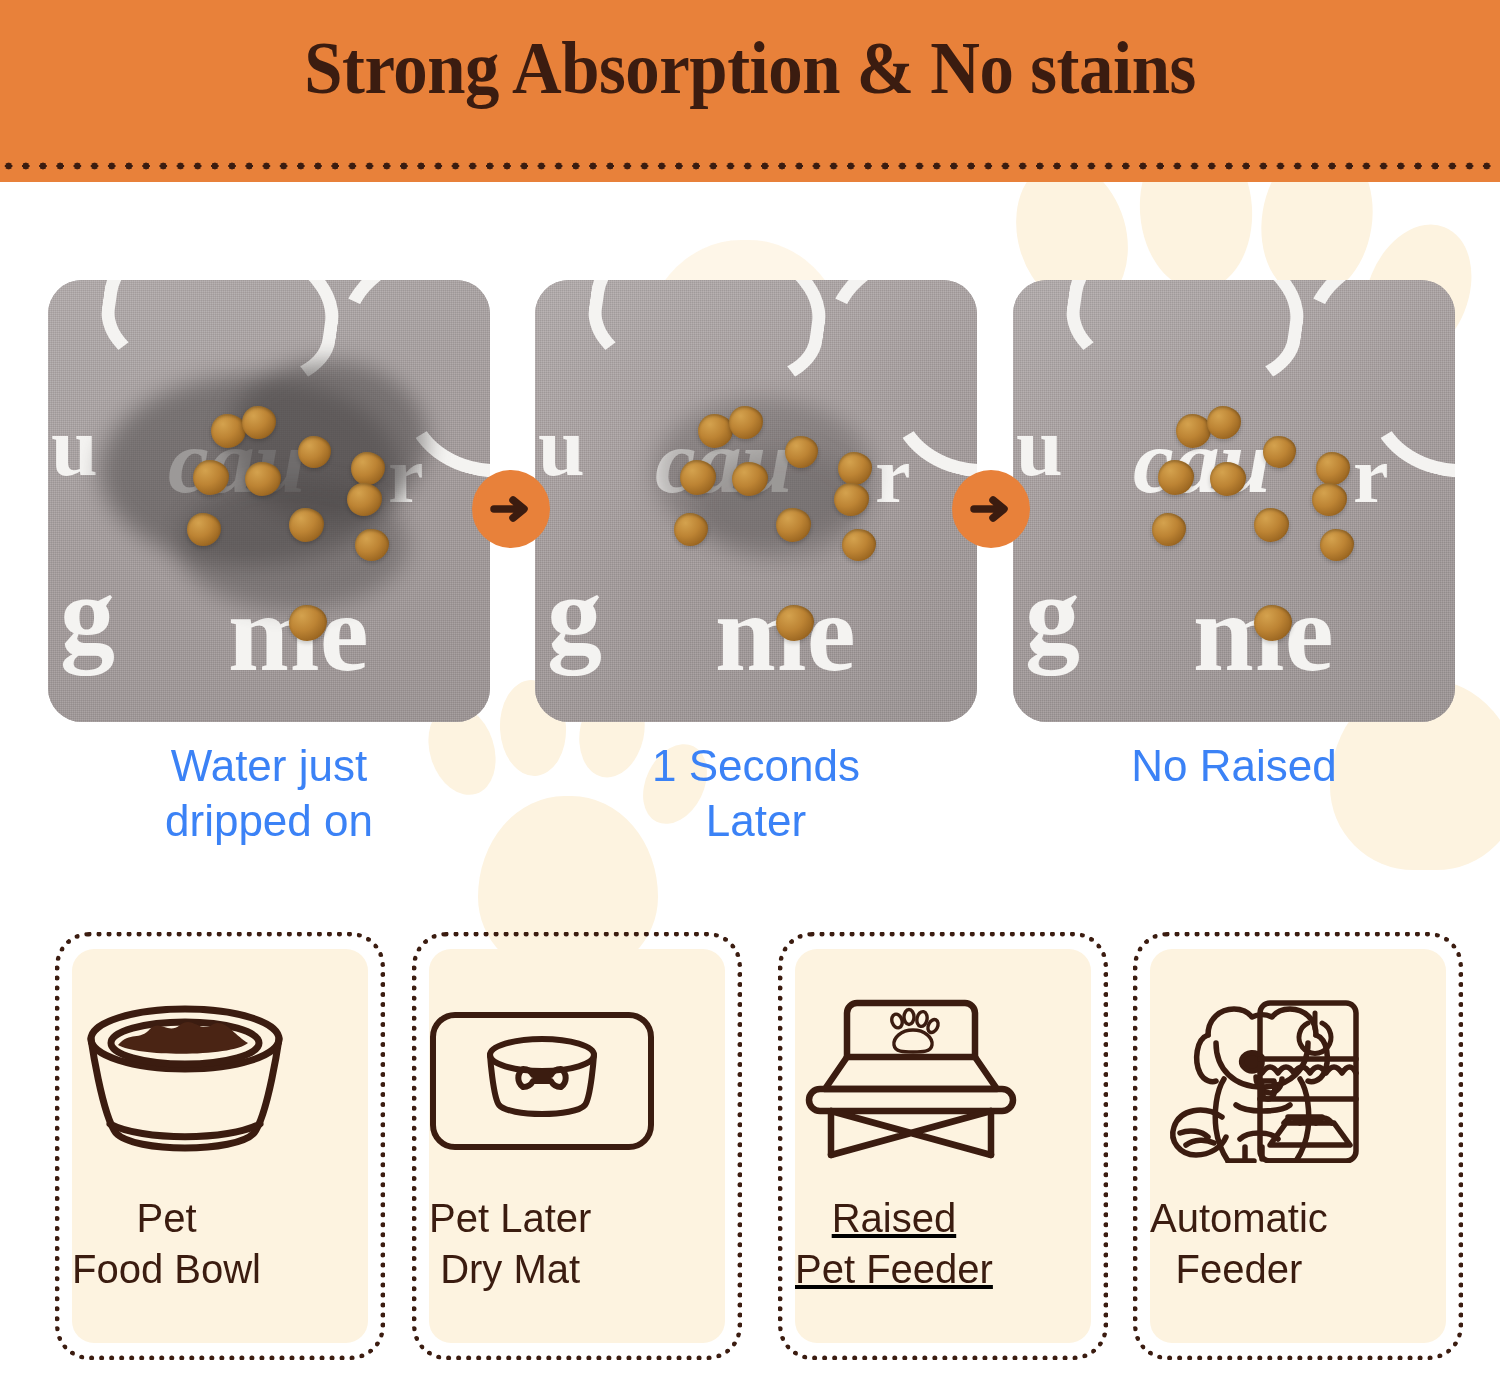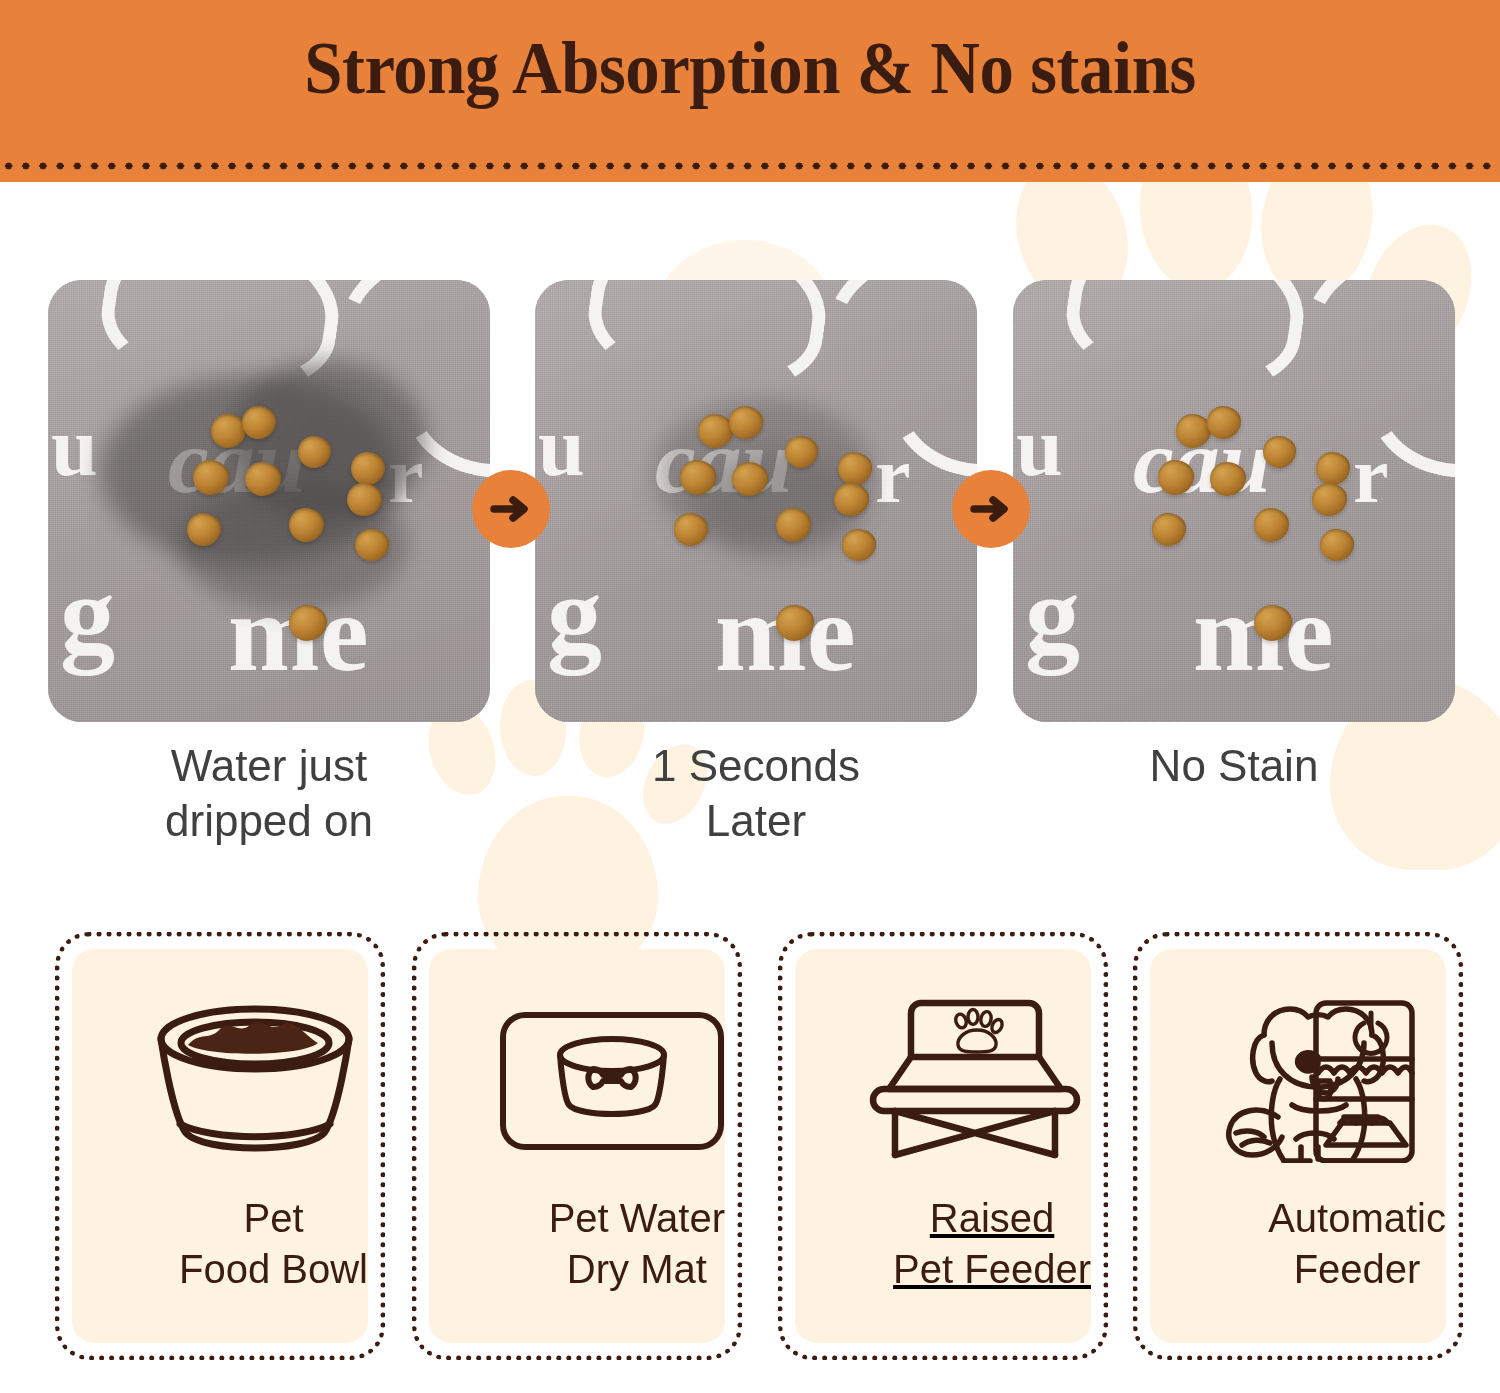--- a/index.html
+++ b/index.html
@@ -82,21 +82,21 @@
     position:absolute;z-index:4;width:78px;height:78px;border-radius:50%;
     background:#e8813a;display:flex;align-items:center;justify-content:center;
   }
   .arrow-badge.a1{left:472px;top:470px;}
   .arrow-badge.a2{left:952px;top:470px;}
 
   
   .caption{
     position:absolute;top:738px;width:442px;text-align:center;z-index:2;
     font-family:"Liberation Sans", sans-serif;
-    font-size:44px;line-height:1.26;color:#404040;
+    font-size:44px;line-height:1.26;color:#3b82f6;
     white-space:pre-line;
   }
   .caption.c1{left:48px;}
   .caption.c2{left:535px;}
   .caption.c3{left:1013px;}
 
   
   .cards{position:absolute;left:0;top:932px;width:1500px;height:440px;z-index:2;}
   .card{
     position:absolute;top:0;width:330px;height:428px;
@@ -106,21 +106,21 @@
     padding:12px;
   }
   .card.k1{left:55px;}
   .card.k2{left:412px;}
   .card.k3{left:778px;text-decoration:underline;}
   .card.k4{left:1133px;}
   .card-inner{
     width:100%;height:100%;
     background:#fdf3e0;
     border-radius:22px;
-    display:flex;flex-direction:column;align-items:flex-end;
+    display:flex;flex-direction:column;align-items:flex-start;
     box-sizing:border-box;
     padding-top:24px;
   }
   .card-icon{height:216px;display:flex;align-items:center;justify-content:center;}
   .card-label{
     margin-top:4px;
     text-align:center;
     font-size:40px;line-height:1.28;color:#3b1c10;
     white-space:pre-line;
     font-family:"Liberation Sans", sans-serif;
@@ -249,21 +249,21 @@
   <div class="arrow-badge a2">
     <svg width="46" height="46" viewBox="0 0 46 46" aria-hidden="true">
       <path d="M6 23 H31 M25 14 L36 23 L25 32" fill="none" stroke="#3b1c10" stroke-width="7.5" stroke-linecap="round" stroke-linejoin="round"></path>
     </svg>
   </div>
 
   <div class="caption c1">Water just
 dripped on</div>
   <div class="caption c2">1 Seconds
 Later</div>
-  <div class="caption c3">No Stain</div>
+  <div class="caption c3">No Raised</div>
 
   <div class="cards">
 
     <div class="card k1">
       <div class="card-inner">
         <div class="card-icon">
           <svg width="226" height="172" viewBox="0 0 226 172" aria-hidden="true">
             <g fill="none" stroke="#3b1c10" stroke-width="7" stroke-linecap="round" stroke-linejoin="round">
               <ellipse cx="113" cy="44" rx="94" ry="30"></ellipse>
               <ellipse cx="113" cy="48" rx="74" ry="21"></ellipse>
@@ -283,21 +283,21 @@
         <div class="card-icon">
           <svg width="226" height="140" viewBox="0 0 226 140" aria-hidden="true">
             <g fill="none" stroke="#3b1c10" stroke-width="6" stroke-linecap="round" stroke-linejoin="round">
               <rect x="4" y="4" width="218" height="132" rx="22"></rect>
               <ellipse cx="113" cy="44" rx="52" ry="16"></ellipse>
               <path d="M61 44 C61 44 64 86 70 94 C80 106 146 106 156 94 C162 86 165 44 165 44"></path>
               <path d="M94 76 a11 11 0 0 1 0 -18 a11 11 0 0 1 10 6 h18 a11 11 0 0 1 10 -6 a11 11 0 0 1 0 18 a11 11 0 0 1 -10 -6 h-18 a11 11 0 0 1 -10 6 Z"></path>
             </g>
           </svg>
         </div>
-        <div class="card-label">Pet Water
+        <div class="card-label">Pet Later
 Dry Mat</div>
       </div>
     </div>
 
     <div class="card k3">
       <div class="card-inner">
         <div class="card-icon">
           <svg width="232" height="168" viewBox="0 0 232 168" aria-hidden="true">
             <g fill="none" stroke="#3b1c10" stroke-width="6.5" stroke-linecap="round" stroke-linejoin="round">
               <path d="M52 60 V16 a10 10 0 0 1 10 -10 H170 a10 10 0 0 1 10 10 V60"></path>

